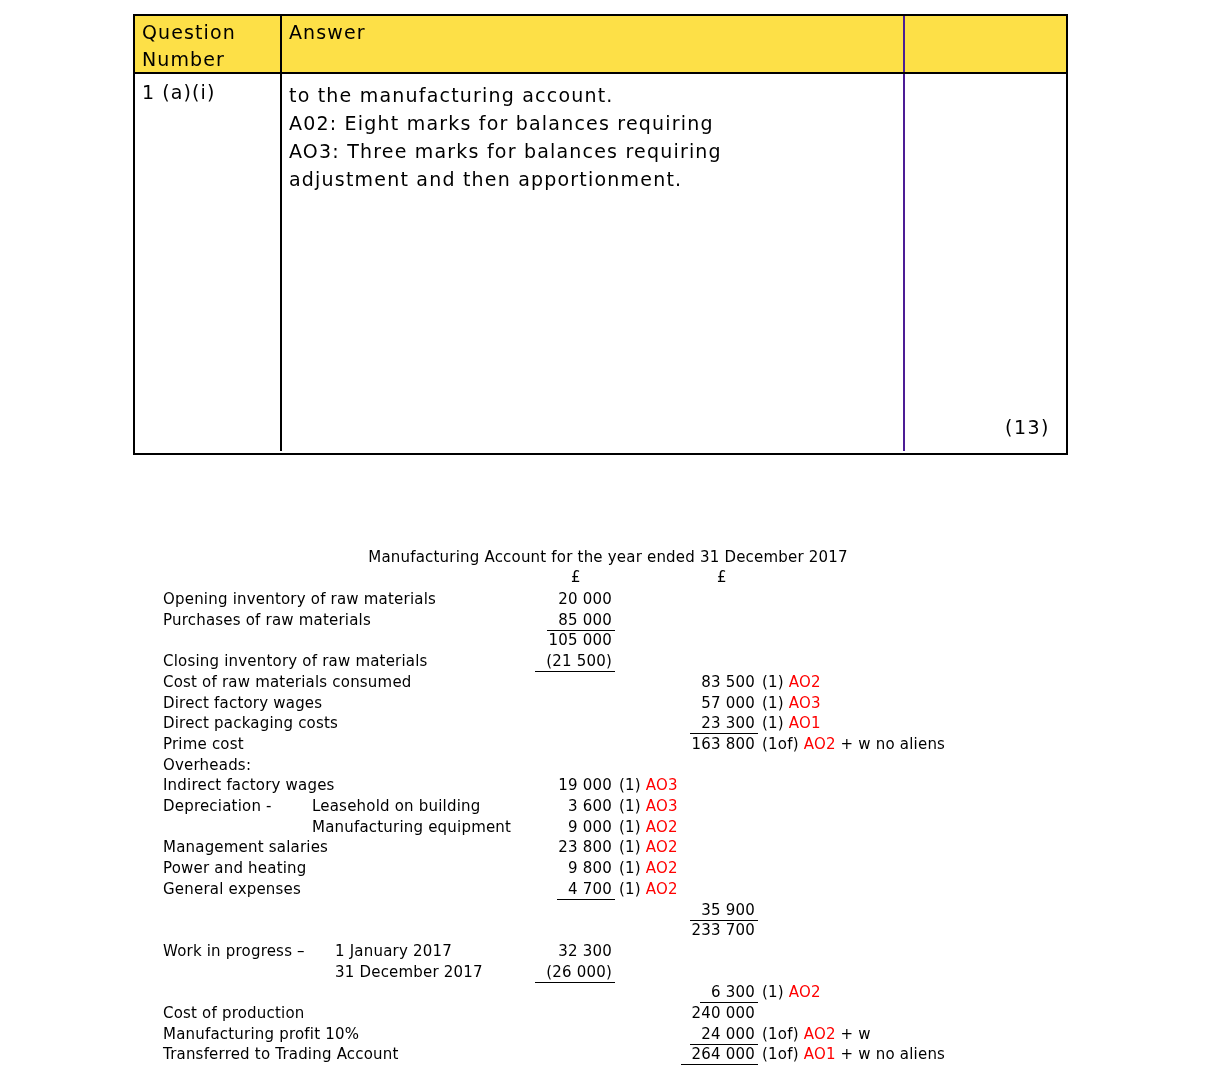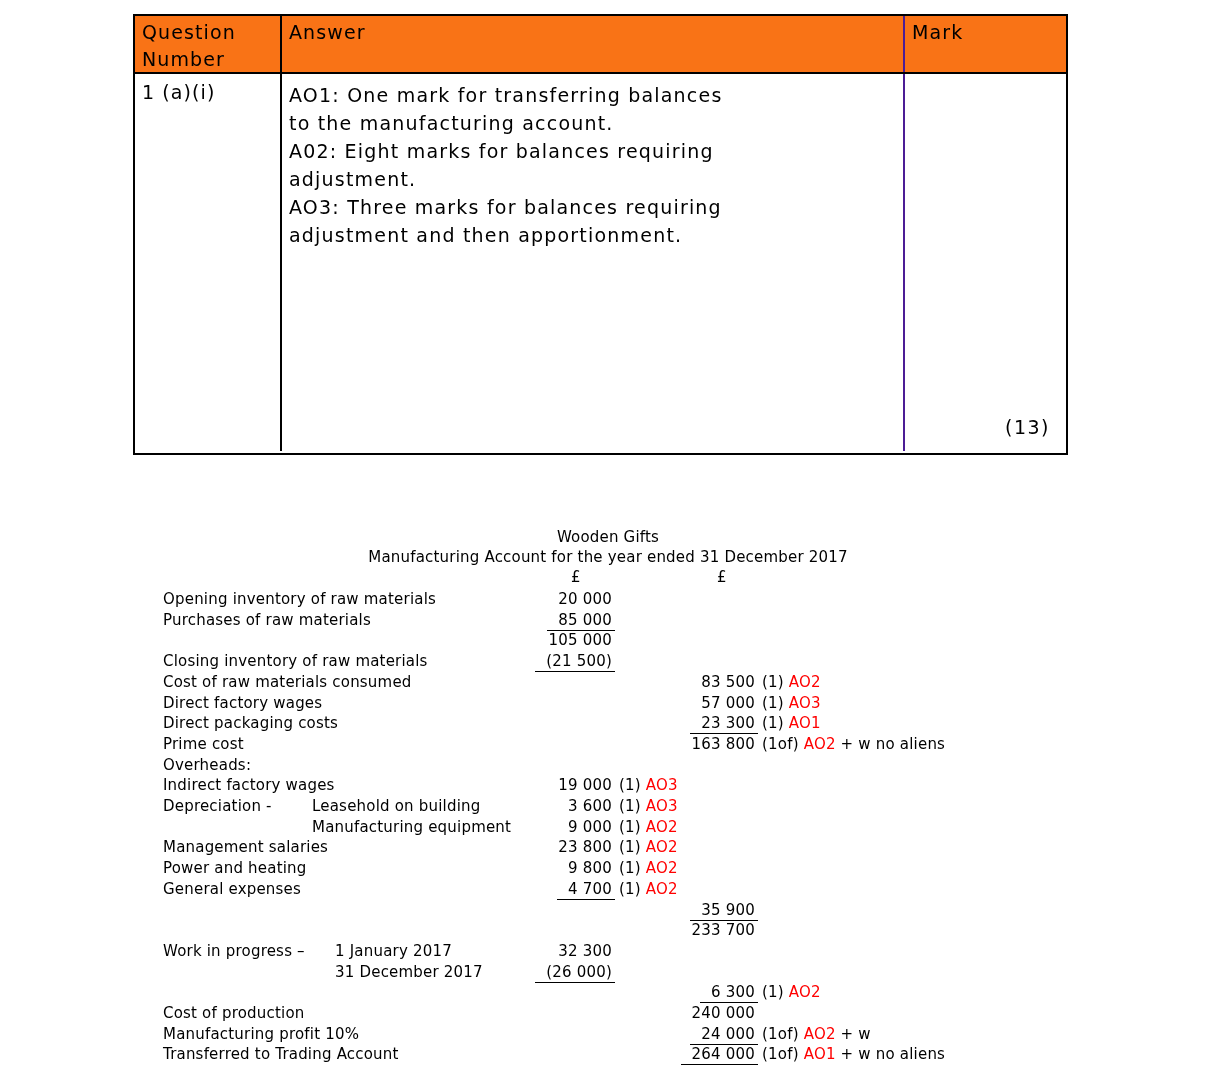--- a/index.html
+++ b/index.html
@@ -2,21 +2,21 @@
 <html><head>
 <meta charset="utf-8">
 <style>
   html,body{margin:0;padding:0;background:#ffffff;}
   .page{position:relative;width:1224px;height:1074px;background:#fff;overflow:hidden;
         font-family:"DejaVu Sans","Liberation Sans",sans-serif;color:#000;}
   *{box-sizing:border-box;}
 
   
   .mtable{position:absolute;left:133px;top:14px;width:935px;height:441px;border:2px solid #000;}
-  .thead{display:flex;height:58px;background:#f97316;border-bottom:2px solid #000;}
+  .thead{display:flex;height:58px;background:#fde047;border-bottom:2px solid #000;}
   .tbody{display:flex;height:377px;}
   .c1{width:147px;border-right:2px solid #000;}
   .c2{width:623px;border-right:2px solid #4c1d95;}
   .c3{width:157px;}
   .th{padding:3px 7px;font-size:19px;line-height:27px;letter-spacing:1.1px;}
   .td{padding:7px 7px;font-size:19px;letter-spacing:1.1px;position:relative;}
   .aline{height:28px;line-height:28px;white-space:nowrap;font-size:19px;letter-spacing:1.2px;}
   .qnum{white-space:nowrap;}
   .mark{position:absolute;right:12px;bottom:13px;font-size:19px;letter-spacing:1.5px;}
 
@@ -40,50 +40,46 @@
 </style>
 </head>
 <body>
 
 <div class="page">
 
   <div class="mtable">
     <div class="thead">
       <div class="th c1">Question Number</div>
       <div class="th c2">Answer</div>
-      <div class="th c3">Mark</div>
     </div>
     <div class="tbody">
       <div class="td c1">
         <span class="qnum">1 (a)(i)</span>
       </div>
       <div class="td c2">
         <div id="answer-lines">
-            <div class="aline">AO1: One mark for transferring balances</div>
             <div class="aline">to the manufacturing account.</div>
             <div class="aline">A02: Eight marks for balances requiring</div>
-            <div class="aline">adjustment.</div>
             <div class="aline">AO3: Three marks for balances requiring</div>
             <div class="aline">adjustment and then apportionment.</div>
             <div class="aline"></div>
             <div class="aline"></div>
             <div class="aline"></div>
             <div class="aline"></div>
             <div class="aline"></div>
             <div class="aline"></div>
           </div>
       </div>
       <div class="td c3">
         <span class="mark">(13)</span>
       </div>
     </div>
   </div>
 
   <div class="statement">
-    <div class="stitle">Wooden Gifts</div>
     <div class="ssub">Manufacturing Account for the year ended 31 December 2017</div>
     <span class="pound p1">£</span>
     <span class="pound p2">£</span>
     <div id="stmt-rows">
         <div class="srow" style="top: 590px;">
           <span class="lbl">Opening inventory of raw materials</span>
           <span class="a1"><span>20 000</span></span>
         </div>
         <div class="srow" style="top: 611px;">
           <span class="lbl">Purchases of raw materials</span>

